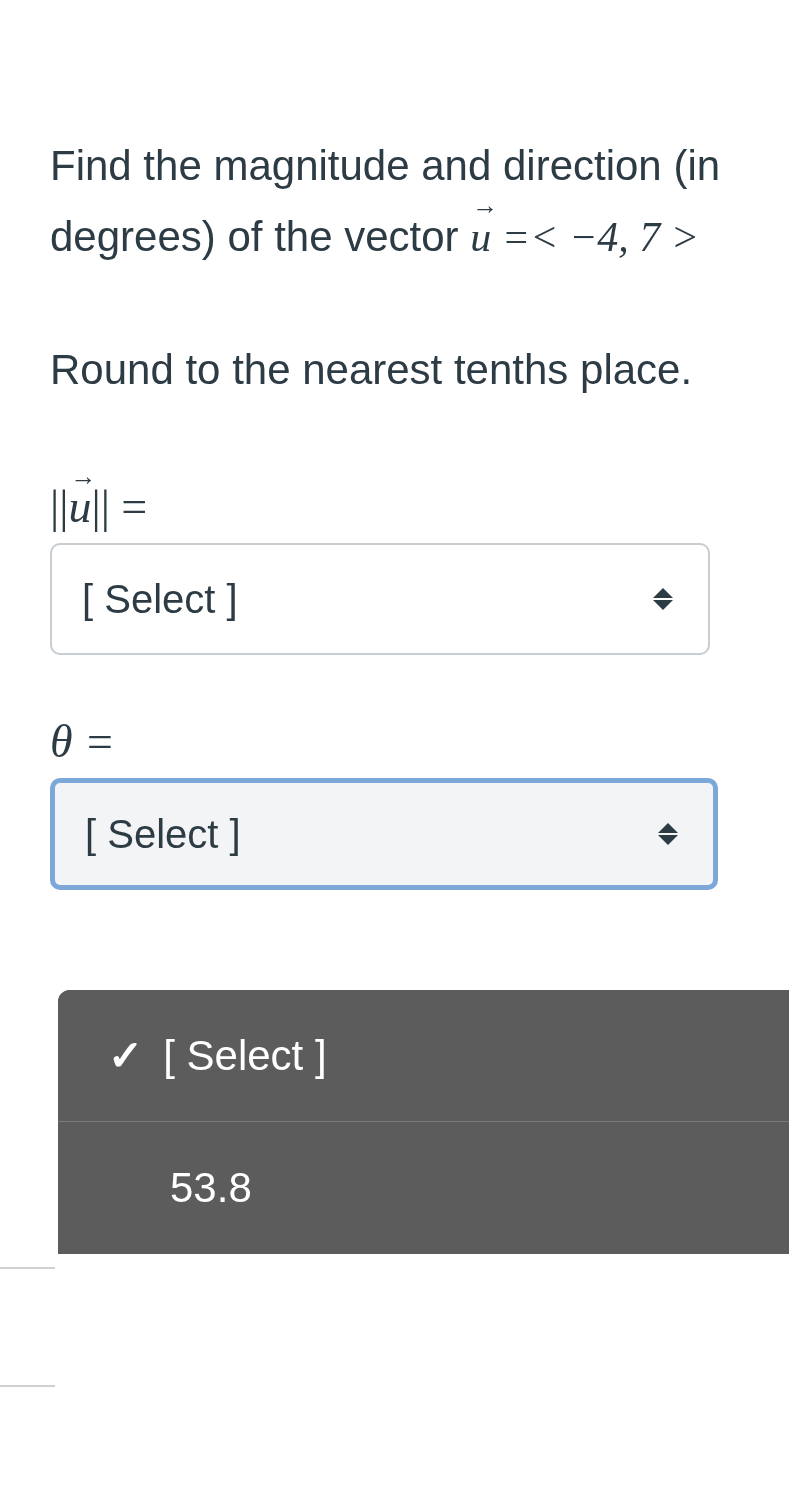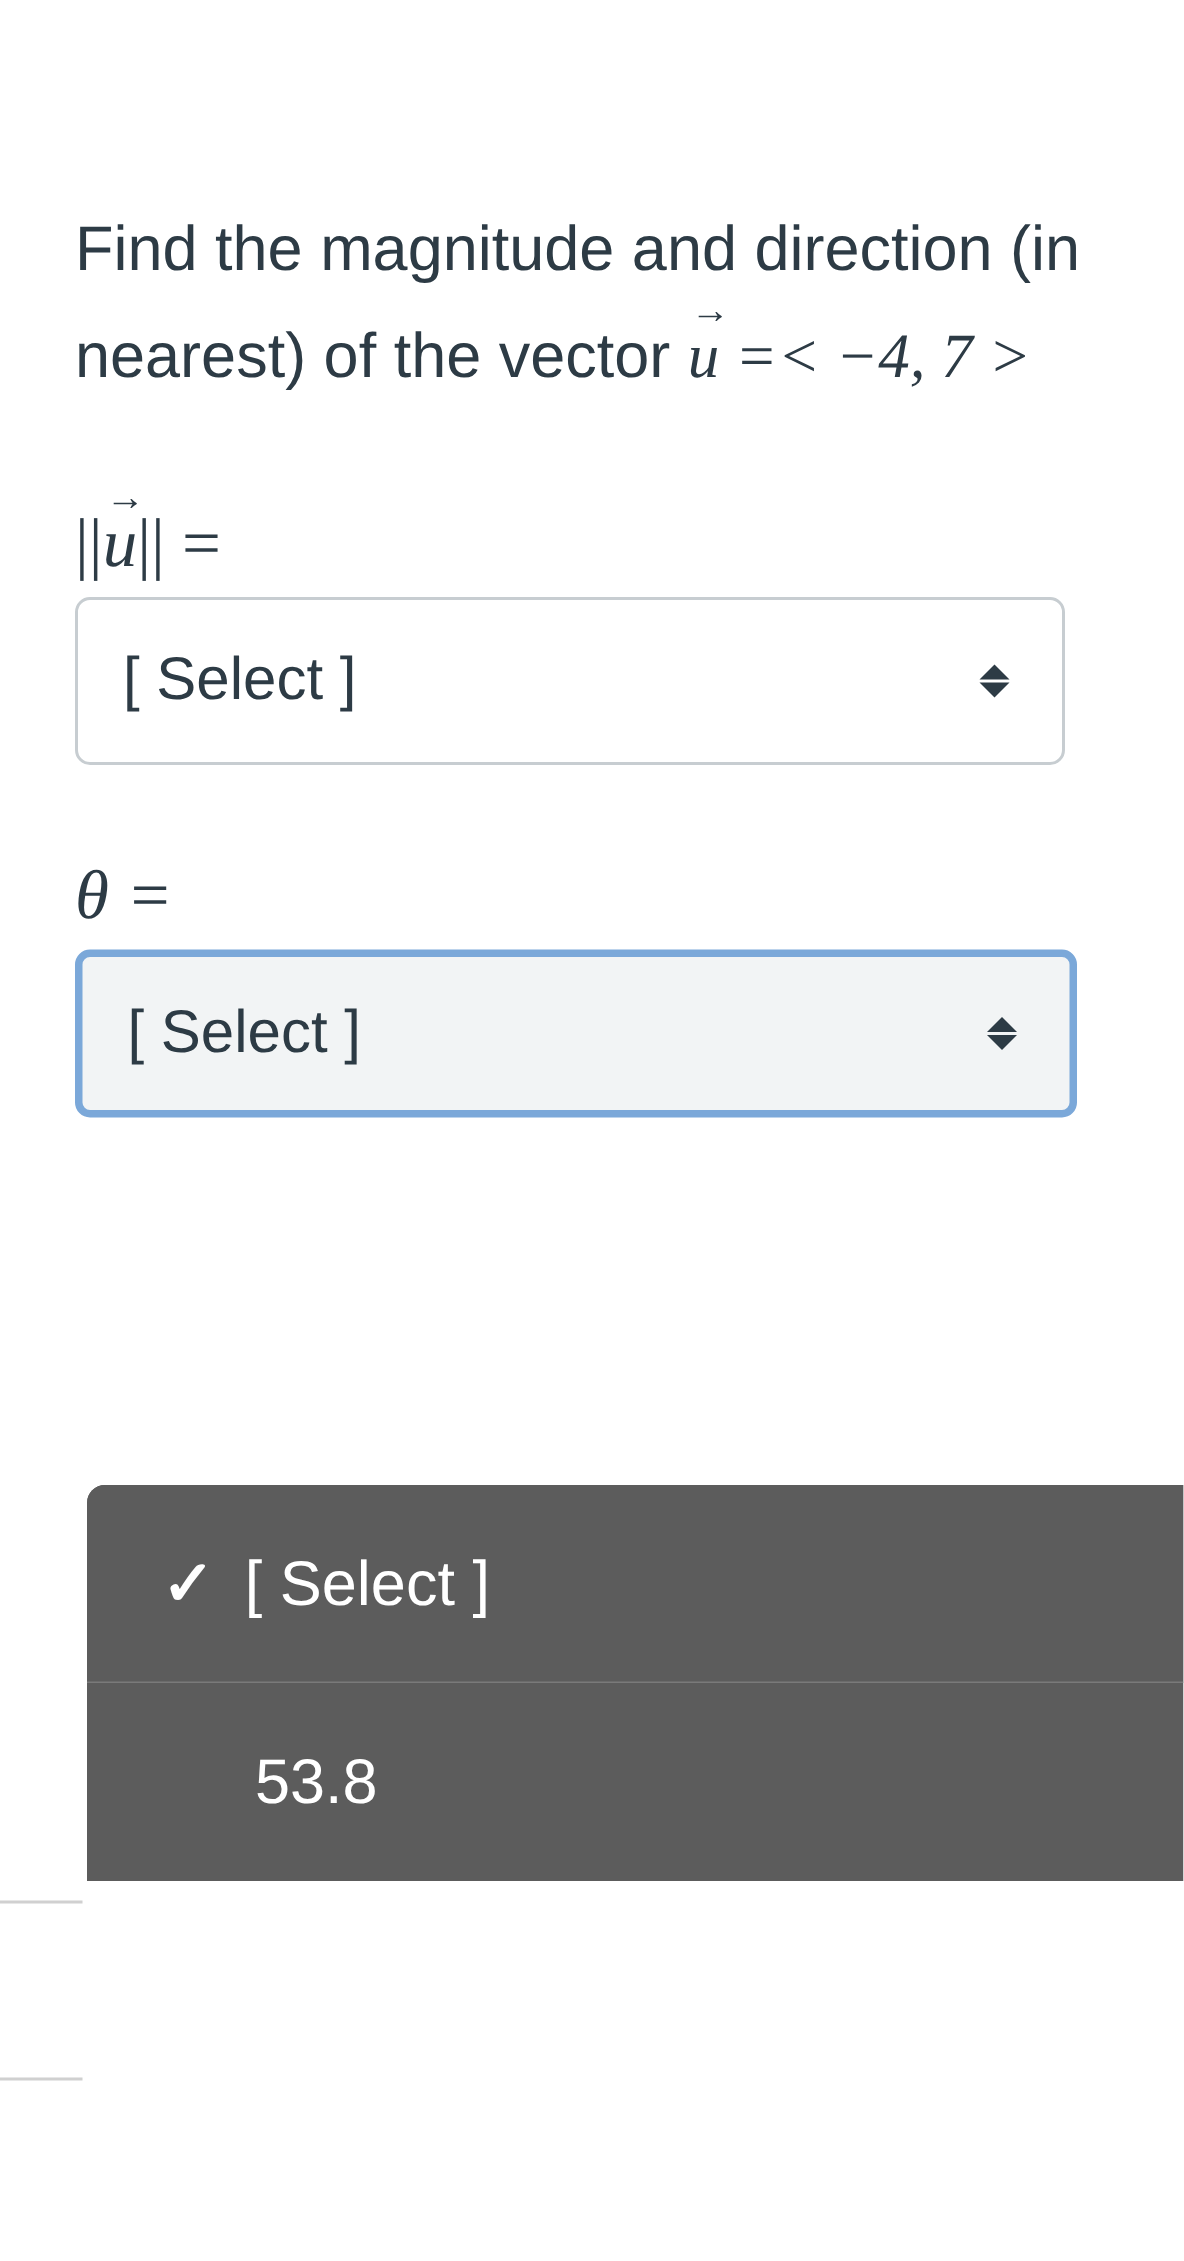--- a/index.html
+++ b/index.html
@@ -20,20 +20,21 @@
     }
     .question-text {
       font-size: 42px;
       line-height: 1.7;
       color: #2d3b45;
       margin-bottom: 60px;
     }
     .math-inline {
       font-family: "Times New Roman", serif;
       font-style: italic;
+      margin-top: 25px;
     }
     .math-vector {
       position: relative;
       display: inline-block;
     }
     .math-vector::after {
       content: "→";
       position: absolute;
       top: -18px;
       left: 2px;
@@ -150,23 +151,24 @@
     }
     .theta {
       font-style: italic;
     }
   </style>
 </head>
 <body>
 
 <div class="content">
   <div class="question-text">
-    <span>Find the magnitude and direction (in nearest) of the vector </span><span class="math-inline"><span class="math-vector">u</span><span> =&lt; −4, 7 &gt;</span></span>
-  </div>
-
+    <span>Find the magnitude and direction (in degrees) of the vector </span><span class="math-inline"><span class="math-vector">u</span><span> =&lt; −4, 7 &gt;</span></span>
+  </div>
+
+  <div class="instruction">Round to the nearest tenths place.</div>
 
   <div class="answer-row">
     <div class="answer-label">
       <span class="norm-bars">||</span><span class="math-inline math-vector">u</span><span class="norm-bars">|| =</span>
     </div>
     <div class="select-box">
       <span class="select-placeholder">[ Select ]</span>
       <span class="chevron-icon">
         <span class="chevron-up"></span>
         <span class="chevron-down"></span>

